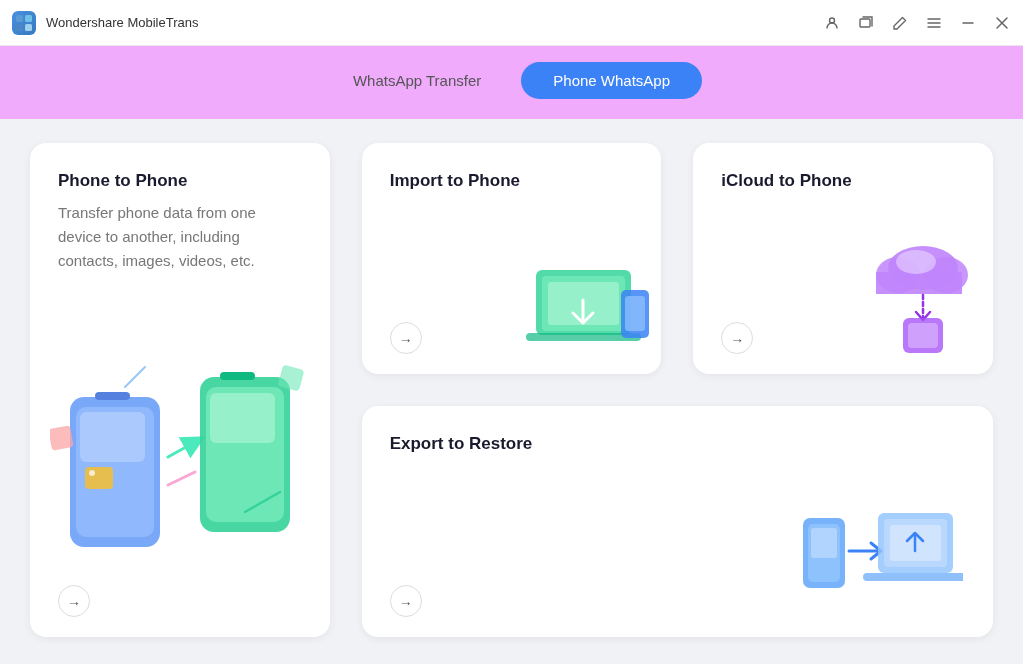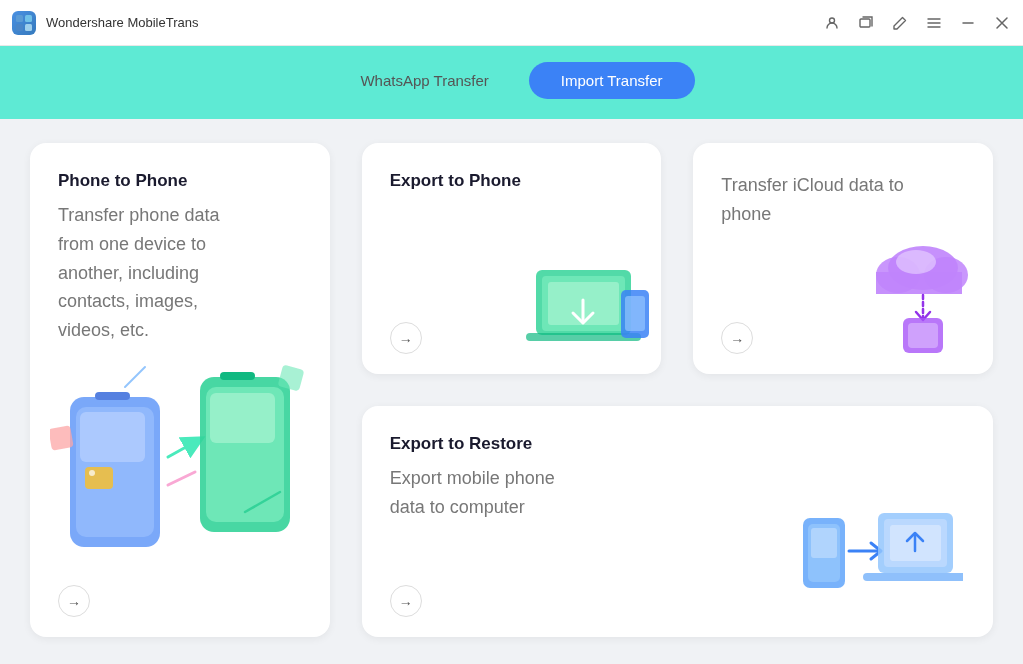--- a/index.html
+++ b/index.html
@@ -53,21 +53,21 @@
       cursor: pointer;
       width: 18px;
       height: 18px;
       display: flex;
       align-items: center;
       justify-content: center;
     }
 
     
     .nav-area {
-      background: #5eead4;
+      background: #f0abfc;
       padding: 16px 0 20px;
       display: flex;
       justify-content: center;
       gap: 8px;
     }
     .nav-tab {
       padding: 10px 32px;
       border-radius: 24px;
       font-size: 15px;
       font-weight: 500;
@@ -109,21 +109,21 @@
       grid-row: 1 / 3;
     }
 
     .card-title {
       font-size: 17px;
       font-weight: 700;
       color: #1a1a2e;
       margin-bottom: 10px;
     }
     .card-desc {
-      font-size: 18px;
+      font-size: 15px;
       color: #777;
       line-height: 1.6;
       max-width: 200px;
     }
 
     .arrow-btn {
       position: absolute;
       bottom: 20px;
       left: 28px;
       width: 32px;
@@ -184,21 +184,21 @@
     <div class="titlebar-icon close">
       <svg width="16" height="16" viewBox="0 0 16 16" fill="none">
         <path d="M3 3l10 10M13 3L3 13" stroke="#666" stroke-width="1.5" stroke-linecap="round"></path>
       </svg>
     </div>
   </div>
 </div>
 
 <div class="nav-area">
   <button class="nav-tab inactive">WhatsApp Transfer</button>
-  <button class="nav-tab active">Import Transfer</button>
+  <button class="nav-tab active">Phone WhatsApp</button>
 </div>
 
 <div class="main-content">
 
   <div class="card large" style="grid-column:1; grid-row:1/3;">
     <div class="card-title">Phone to Phone</div>
     <div class="card-desc">Transfer phone data from one device to another, including contacts, images, videos, etc.</div>
 
     <div style="position:absolute; bottom:60px; left:0; right:0; display:flex; justify-content:center; align-items:flex-end; height:260px;">
       <svg width="260" height="240" viewBox="0 0 260 240">
@@ -234,21 +234,21 @@
           <marker id="arrowGreen" markerWidth="8" markerHeight="8" refX="4" refY="4" orient="auto">
             <path d="M0 0 L8 4 L0 8 Z" fill="#4aeabc"></path>
           </marker>
         </defs>
       </svg>
     </div>
     <div class="arrow-btn">→</div>
   </div>
 
   <div class="card" style="grid-column:2; grid-row:1; position:relative; overflow:hidden;">
-    <div class="card-title">Export to Phone</div>
+    <div class="card-title">Import to Phone</div>
 
     <div style="position:absolute; right:5px; bottom:10px;">
       <svg width="140" height="120" viewBox="0 0 140 120">
 
         <rect x="20" y="30" width="95" height="65" rx="6" fill="#34d399" opacity="0.85"></rect>
         <rect x="26" y="36" width="83" height="55" rx="4" fill="#6ee7b7"></rect>
 
         <rect x="32" y="42" width="71" height="43" rx="3" fill="#a7f3d0" opacity="0.7"></rect>
 
         <rect x="10" y="93" width="115" height="8" rx="4" fill="#10b981" opacity="0.7"></rect>
@@ -257,21 +257,21 @@
         <path d="M57 73 L67 83 L77 73" stroke="white" stroke-width="3" stroke-linecap="round" stroke-linejoin="round" fill="none"></path>
 
         <rect x="105" y="50" width="28" height="48" rx="5" fill="#3b82f6" opacity="0.85"></rect>
         <rect x="109" y="56" width="20" height="35" rx="3" fill="#93c5fd" opacity="0.7"></rect>
       </svg>
     </div>
     <div class="arrow-btn">→</div>
   </div>
 
   <div class="card" style="grid-column:3; grid-row:1; position:relative; overflow:hidden;">
-    <div class="card-desc">Transfer iCloud data to phone</div>
+    <div class="card-title">iCloud to Phone</div>
 
     <div style="position:absolute; right:5px; bottom:10px;">
       <svg width="140" height="130" viewBox="0 0 140 130">
 
         <ellipse cx="75" cy="38" rx="35" ry="22" fill="#c084fc" opacity="0.9"></ellipse>
         <ellipse cx="50" cy="45" rx="22" ry="18" fill="#c084fc" opacity="0.85"></ellipse>
         <ellipse cx="98" cy="45" rx="22" ry="18" fill="#c084fc" opacity="0.85"></ellipse>
         <rect x="28" y="42" width="86" height="22" fill="#c084fc" opacity="0.9"></rect>
 
         <ellipse cx="68" cy="32" rx="20" ry="12" fill="#e9d5ff" opacity="0.6"></ellipse>
@@ -281,21 +281,20 @@
 
         <rect x="55" y="88" width="40" height="35" rx="6" fill="#a855f7" opacity="0.8"></rect>
         <rect x="60" y="93" width="30" height="25" rx="4" fill="#d8b4fe" opacity="0.7"></rect>
       </svg>
     </div>
     <div class="arrow-btn">→</div>
   </div>
 
   <div class="card" style="grid-column:2/4; grid-row:2; position:relative; overflow:hidden;">
     <div class="card-title">Export to Restore</div>
-    <div class="card-desc">Export mobile phone data to computer</div>
 
     <div style="position:absolute; right:30px; bottom:10px;">
       <svg width="180" height="130" viewBox="0 0 180 130">
 
         <rect x="20" y="25" width="42" height="70" rx="7" fill="#60a5fa" opacity="0.85"></rect>
         <rect x="25" y="31" width="32" height="58" rx="5" fill="#93c5fd" opacity="0.8"></rect>
 
         <rect x="28" y="35" width="26" height="30" rx="3" fill="#bfdbfe" opacity="0.7"></rect>
 
         <path d="M66 58 L95 58" stroke="#3b82f6" stroke-width="3" stroke-linecap="round"></path>

